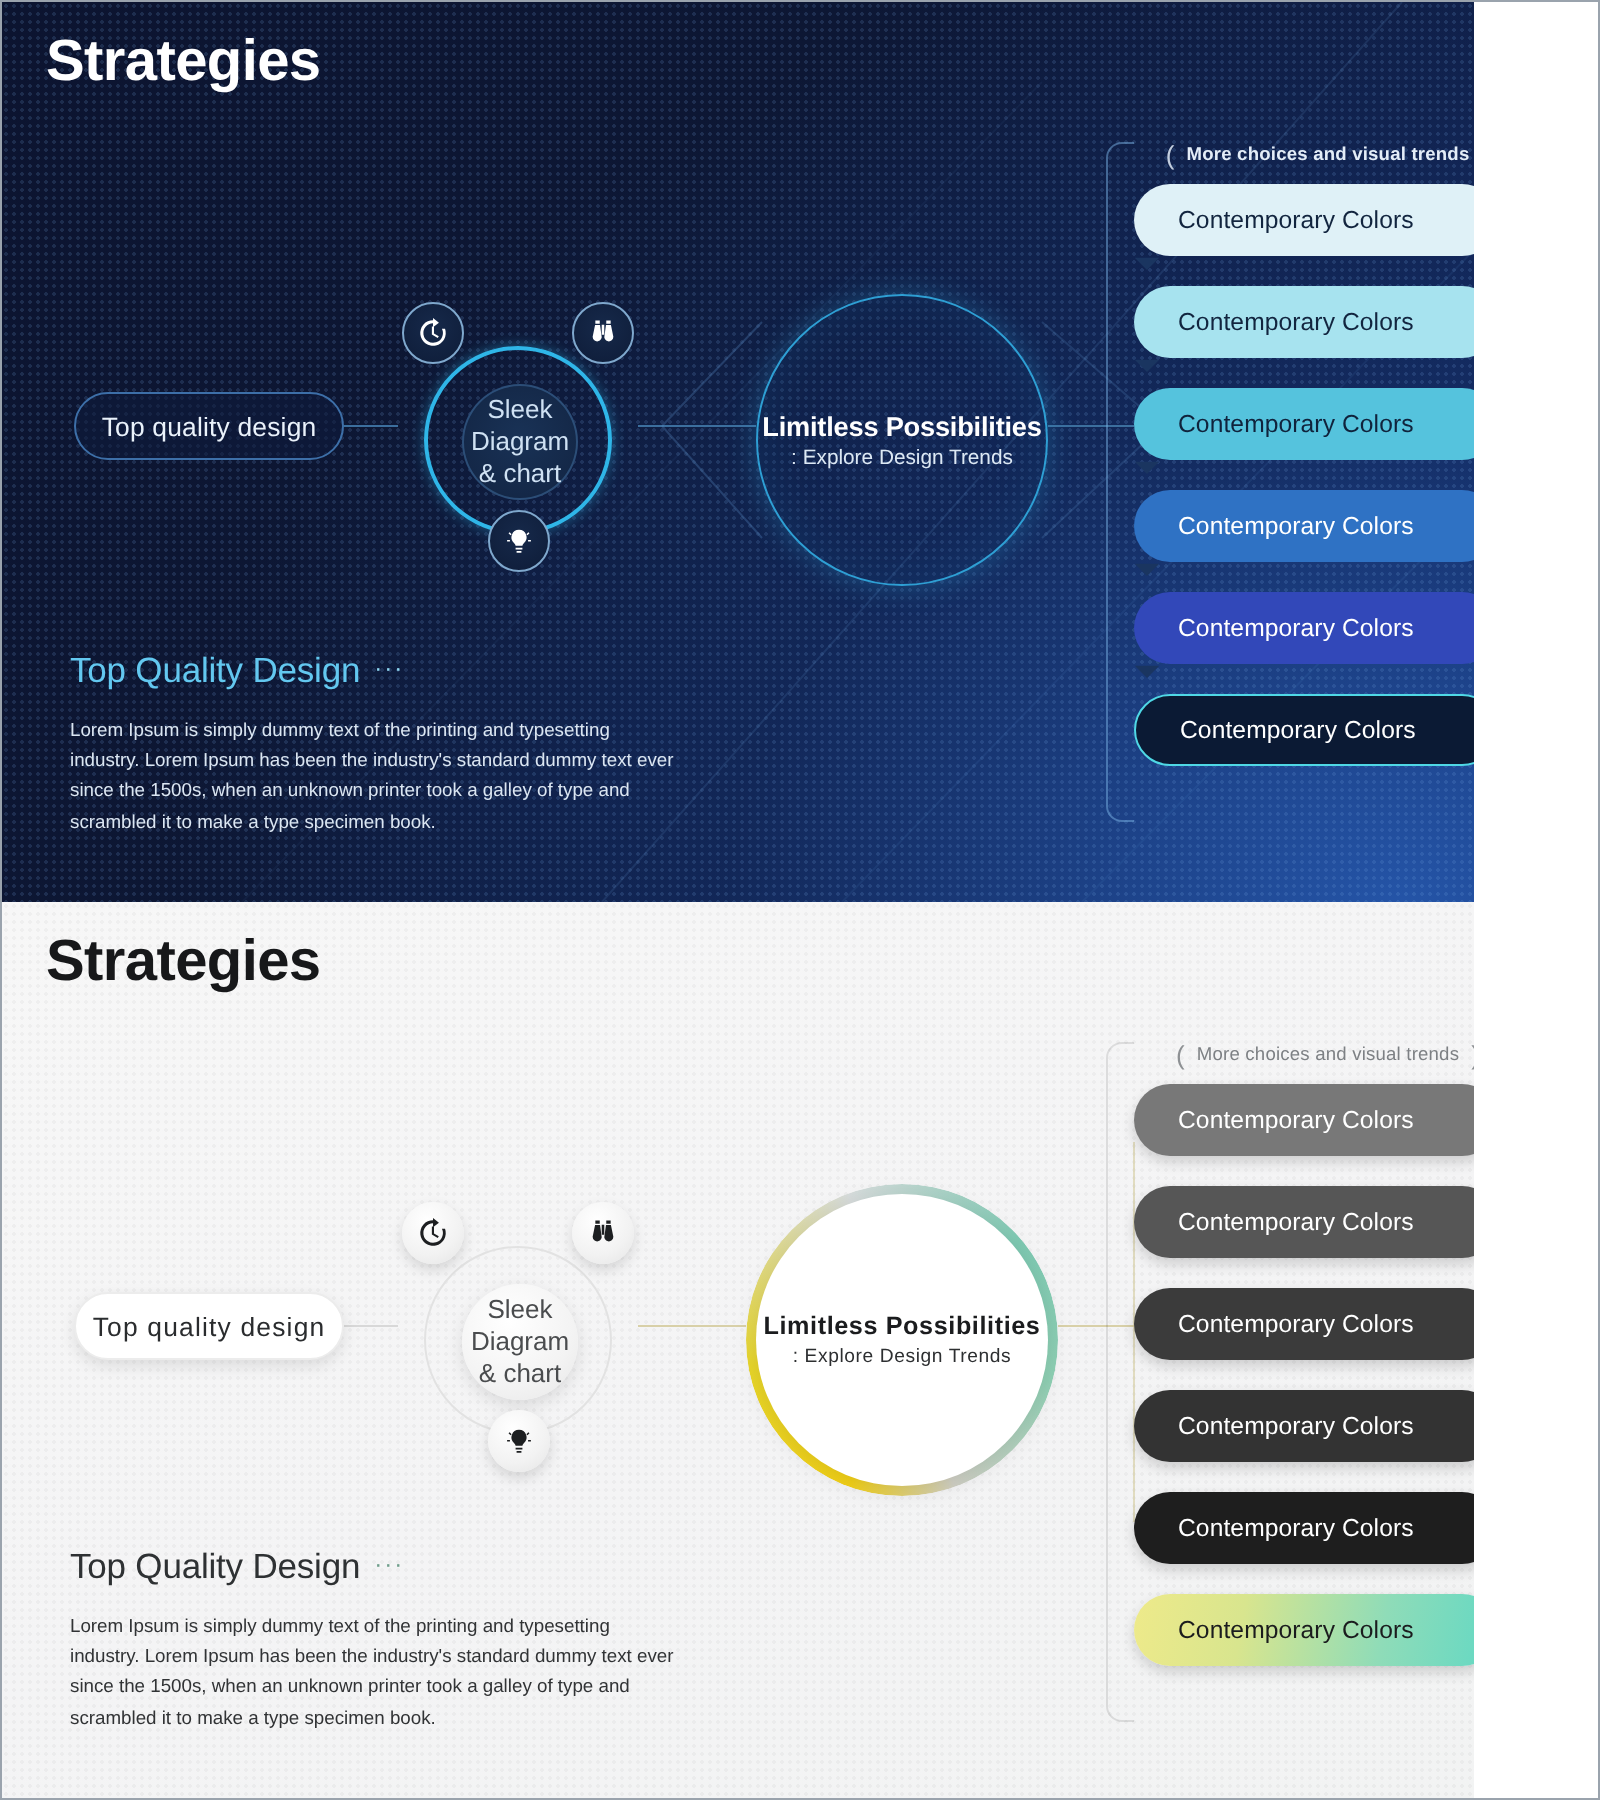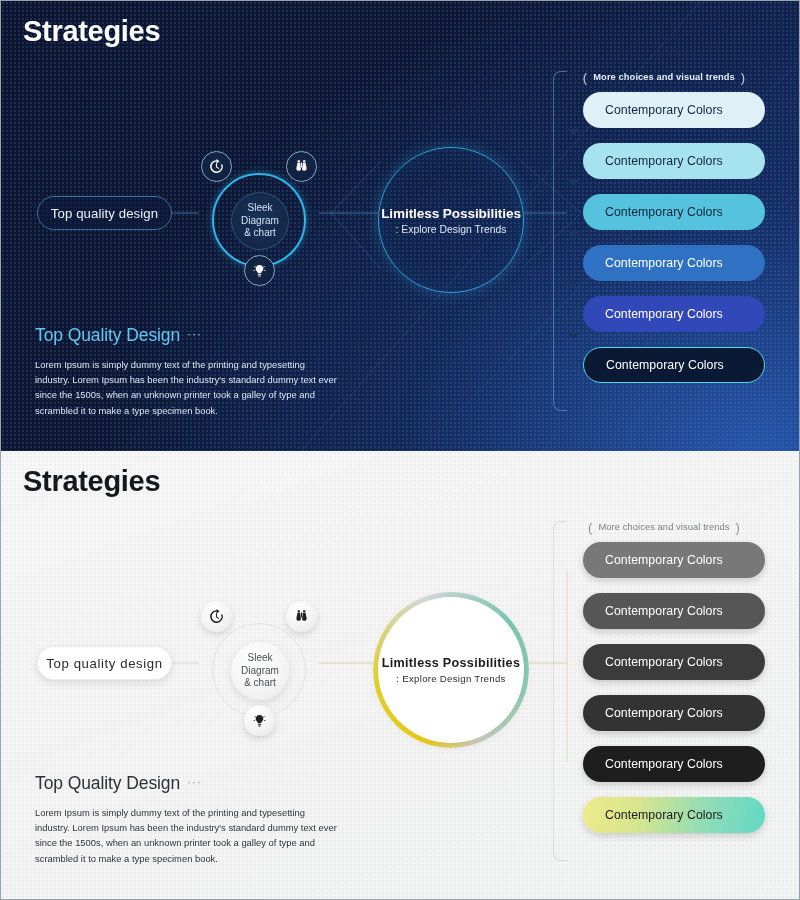--- a/index.html
+++ b/index.html
@@ -11,21 +11,21 @@
   }
   .page {
     position: relative;
     width: 800px; height: 900px;
     border: 1px solid #9aa3ad;
     overflow: hidden;
     background: #fff;
   }
 
   
-  .panel { position: absolute; left: 0; width: 798px; overflow: hidden; padding-left: 12px; }
+  .panel { position: absolute; left: 0; width: 736px; overflow: hidden; padding-left: 12px; }
   .panel-dark { top: 0; height: 450px;
     background:
       radial-gradient(120% 150% at 95% 100%, rgba(37,86,170,0.95) 0%, rgba(20,47,104,0.55) 38%, rgba(10,22,56,0) 70%),
       linear-gradient(125deg, #0c1430 0%, #0d1734 40%, #10204a 72%, #16306e 100%);
   }
   .panel-light { top: 450px; height: 448px;
     background: linear-gradient(160deg, #f7f7f7 0%, #f4f4f5 55%, #f2f3f3 100%);
   }
   
   .dots {
@@ -67,21 +67,21 @@
   .triad-light { left: 198px; top: 600px; }
   .triad .ring {
     position: absolute; left: 13px; top: 22px; width: 94px; height: 94px;
     border-radius: 50%;
   }
   .triad-dark .ring { border: 2px solid #2fb6e8; box-shadow: 0 0 7px rgba(47,182,232,0.45); }
   .triad-light .ring { border: 1.5px solid #e2e2e2; }
   .triad .core {
     position: absolute; left: 32px; top: 41px; width: 58px; height: 58px;
     border-radius: 50%; display:flex; align-items:center; justify-content:center;
-    text-align:center; line-height: 1.25; font-size: 10px;
+    text-align:center; line-height: 1.25; font-size: 13px;
   }
   .triad-dark .core {
     background: radial-gradient(circle at 50% 45%, #193256 0%, #142848 70%, #11203c 100%);
     border: 1px solid rgba(90,150,210,0.35); color: #cfe1f3;
   }
   .triad-light .core {
     background: radial-gradient(circle at 40% 32%, #ffffff 0%, #f3f3f3 62%, #e6e6e6 100%);
     color: #4a4c4e; box-shadow: 0 3px 9px rgba(0,0,0,0.11);
   }
   .node {
@@ -145,21 +145,21 @@
   .choice-label {
     position: relative; margin-left: 14px; height: 20px;
     display:flex; align-items:center; justify-content:center;
     font-size: 9.3px; font-weight: 600; letter-spacing: 0.1px;
   }
   .rightcol-dark .choice-label { color: #e3edf8; }
   .rightcol-light .choice-label { color: #7d8084; font-weight: 500; }
   .choice-label .brk { font-size: 13px; font-weight: 300; opacity: 0.85; padding: 0 6px; }
 
   .pill {
-    position: relative; margin-left: 30px; width: 182px; height: 36px;
+    position: relative; margin-left: 14px; width: 182px; height: 36px;
     border-radius: 18px; display:flex; align-items:center;
     padding-left: 22px; font-size: 12.3px; letter-spacing: 0.05px;
     margin-top: 5px;
   }
   .pill + .chev { display:block; }
   .chev {
     margin-left: 14px; width: 182px; height: 10px;
     display:flex; align-items:center; justify-content:center;
   }
   .chev svg { width: 13px; height: 7px; display:block; }

